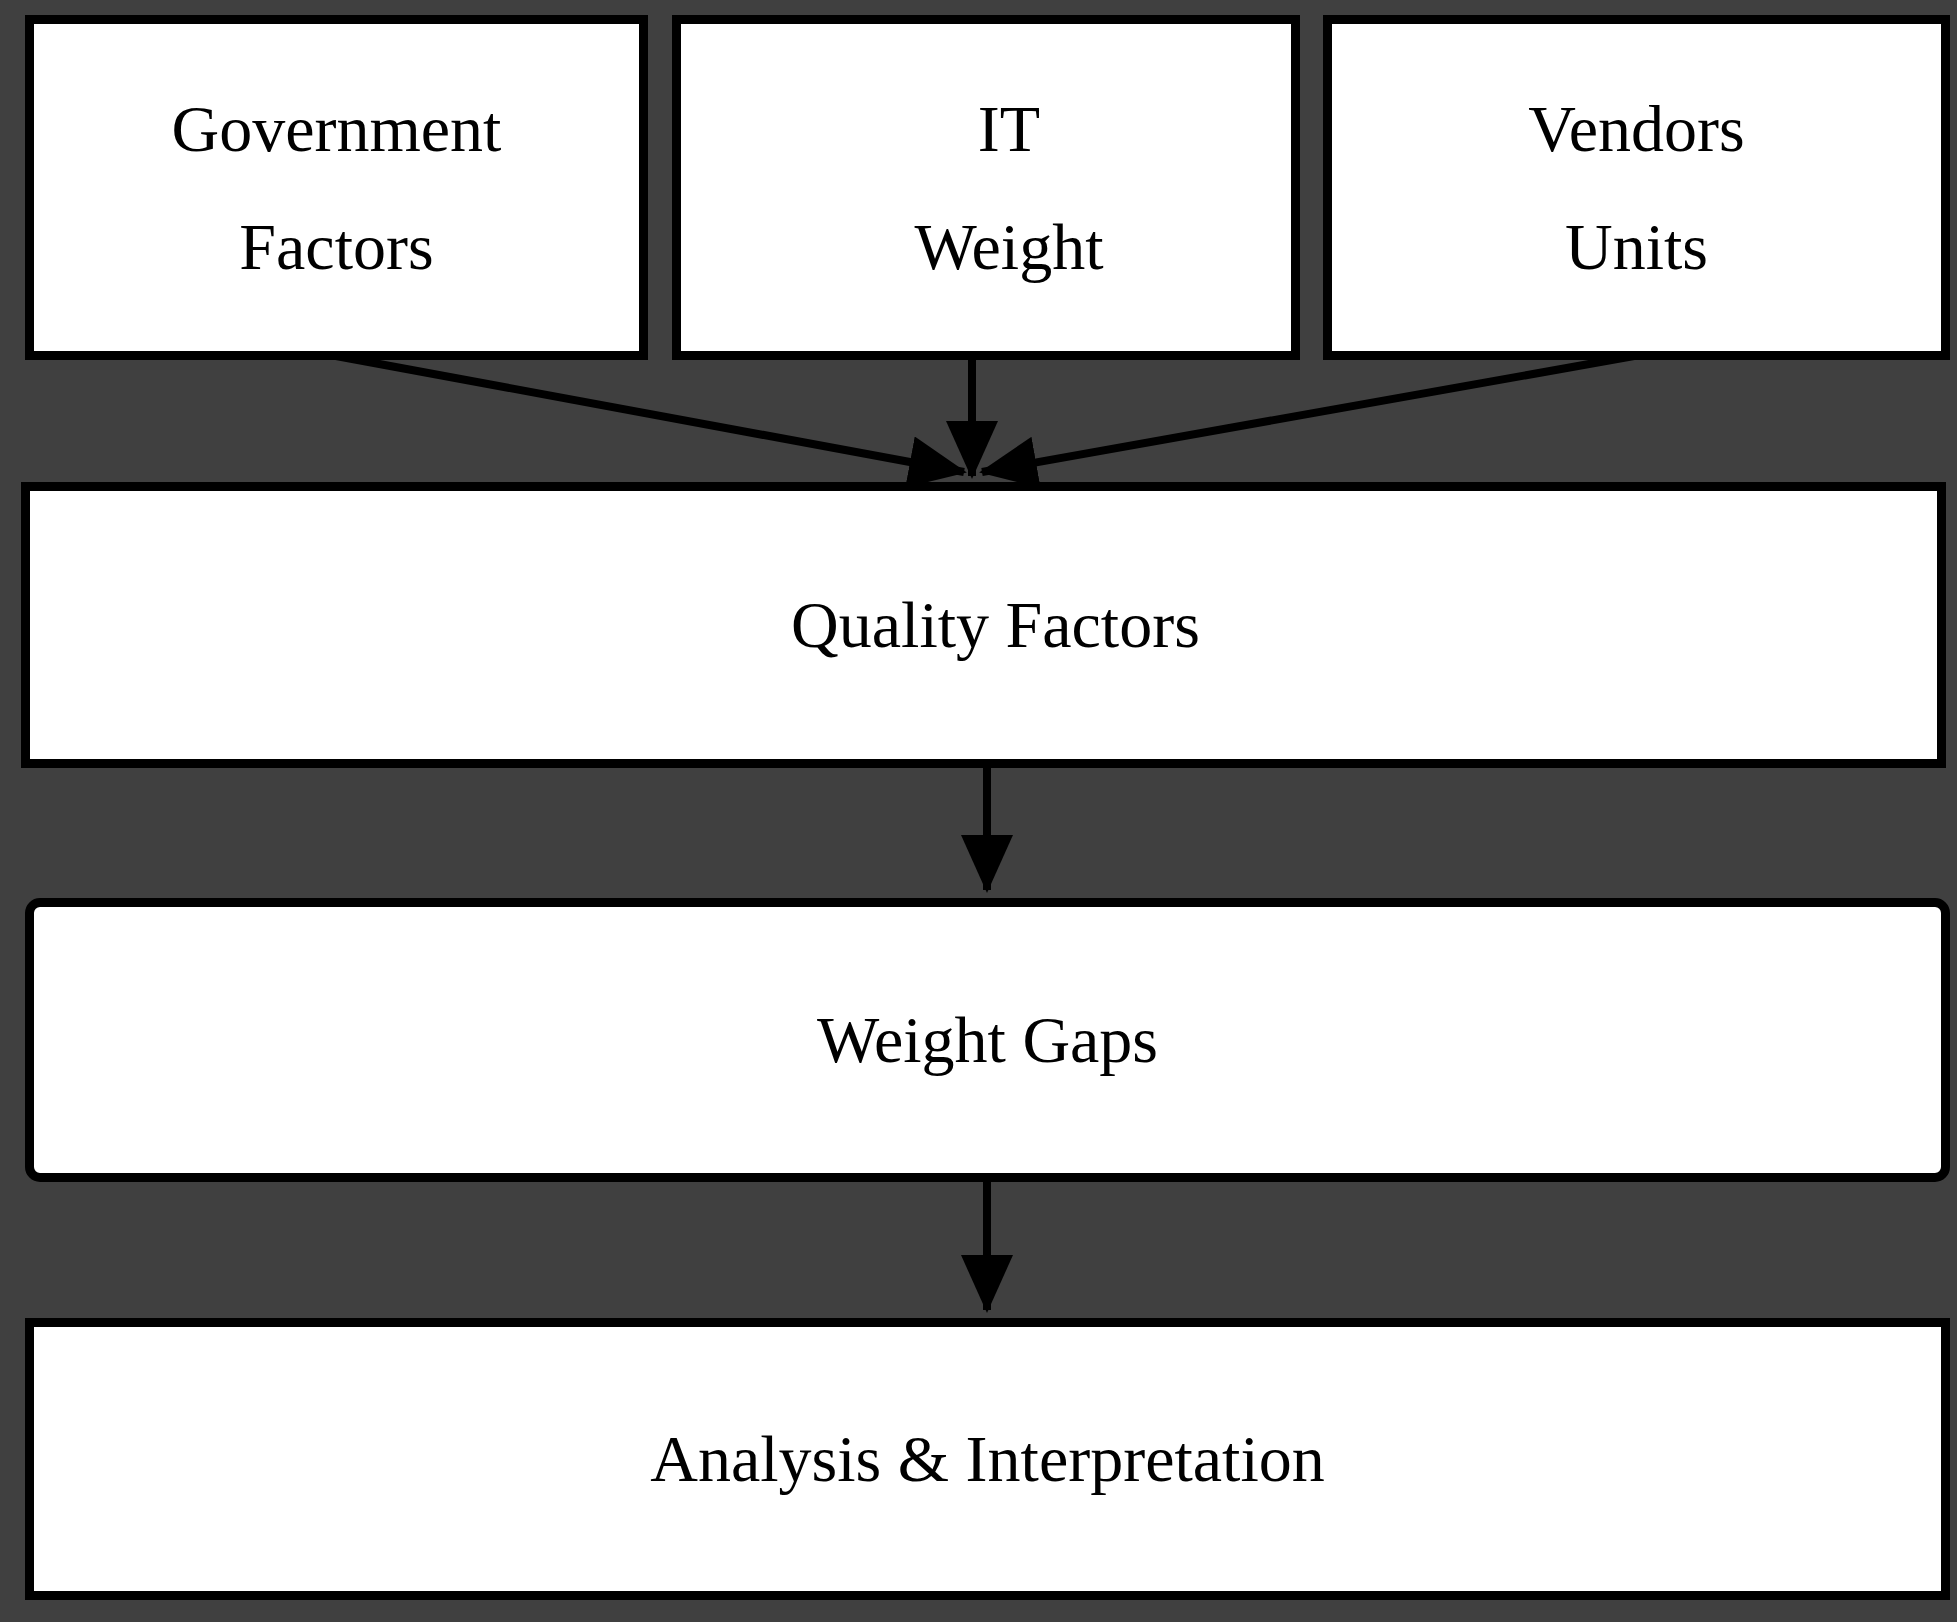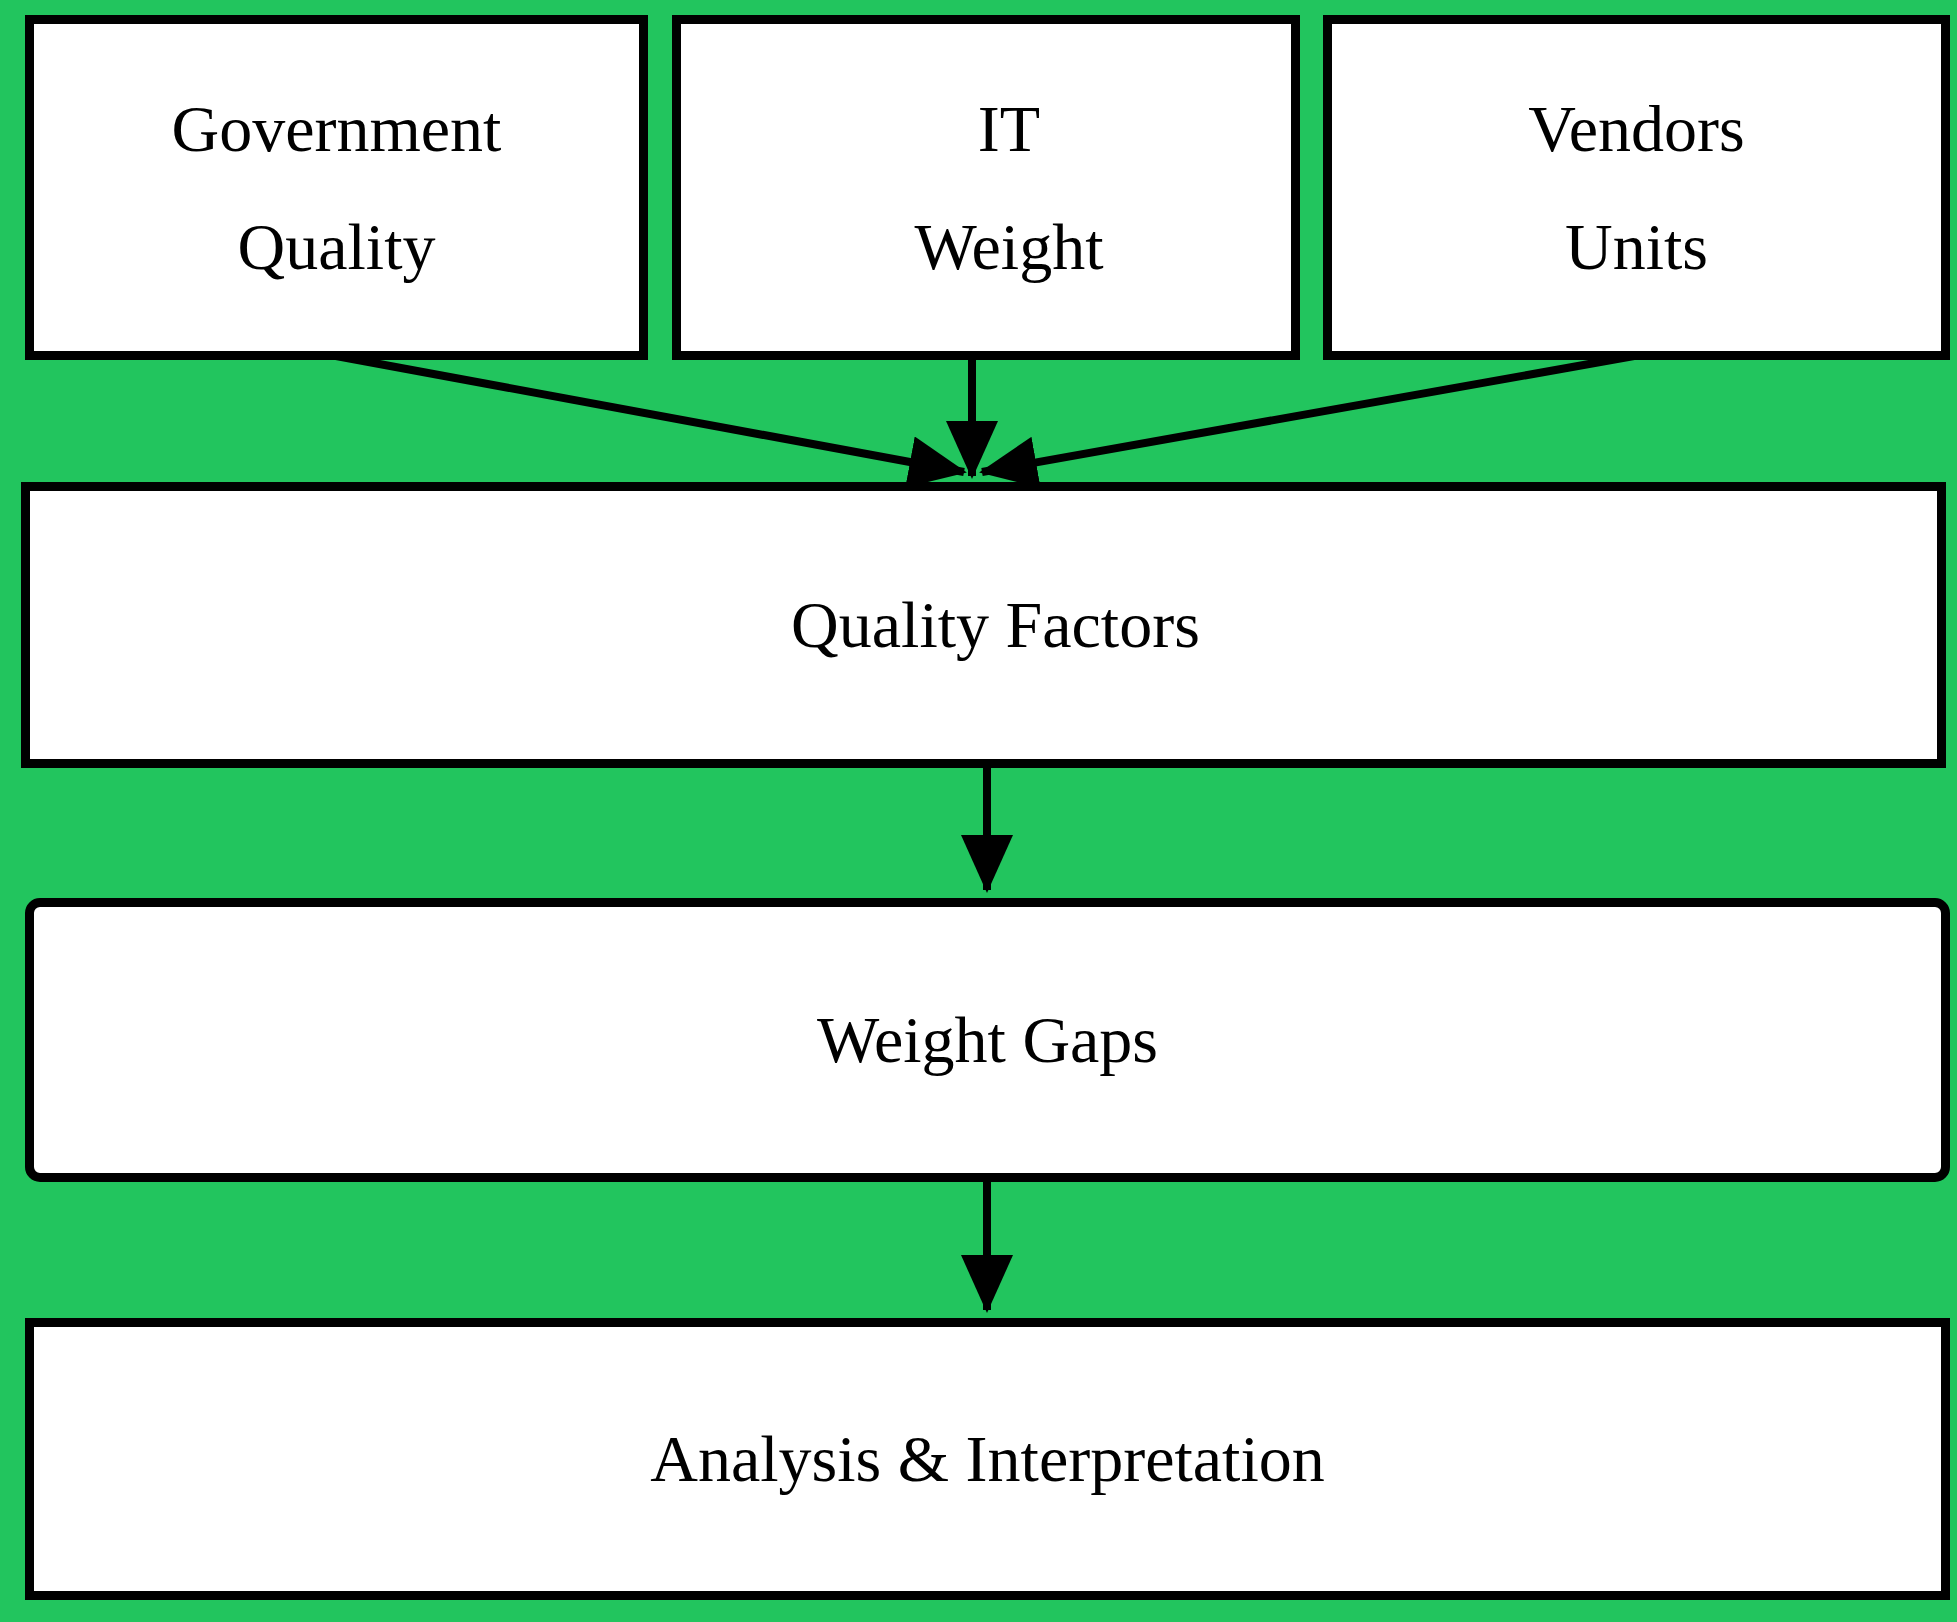--- a/index.html
+++ b/index.html
@@ -4,21 +4,21 @@
 <style>
   html, body {
     margin: 0;
     padding: 0;
     background: #ffffff;
   }
   .canvas {
     position: relative;
     width: 1957px;
     height: 1622px;
-    background: #22c55e;
+    background: #404040;
     font-family: "Liberation Serif", "DejaVu Serif", serif;
     color: #000000;
     overflow: hidden;
   }
   .node {
     position: absolute;
     border: 9px solid #000000;
     background: #ffffff;
     box-sizing: border-box;
     display: flex;
@@ -53,21 +53,21 @@
     pointer-events: none;
   }
 </style>
 </head>
 <body>
 
 <div class="canvas">
 
   <div class="node two-line" id="node-government">
     <span class="line">Government</span>
-    <span class="line">Quality</span>
+    <span class="line">Factors</span>
   </div>
 
   <div class="node two-line" id="node-it">
     <span class="line">IT</span>
     <span class="line">Weight</span>
   </div>
 
   <div class="node two-line" id="node-pipeline">
     <span class="line">Vendors</span>
     <span class="line">Units</span>

